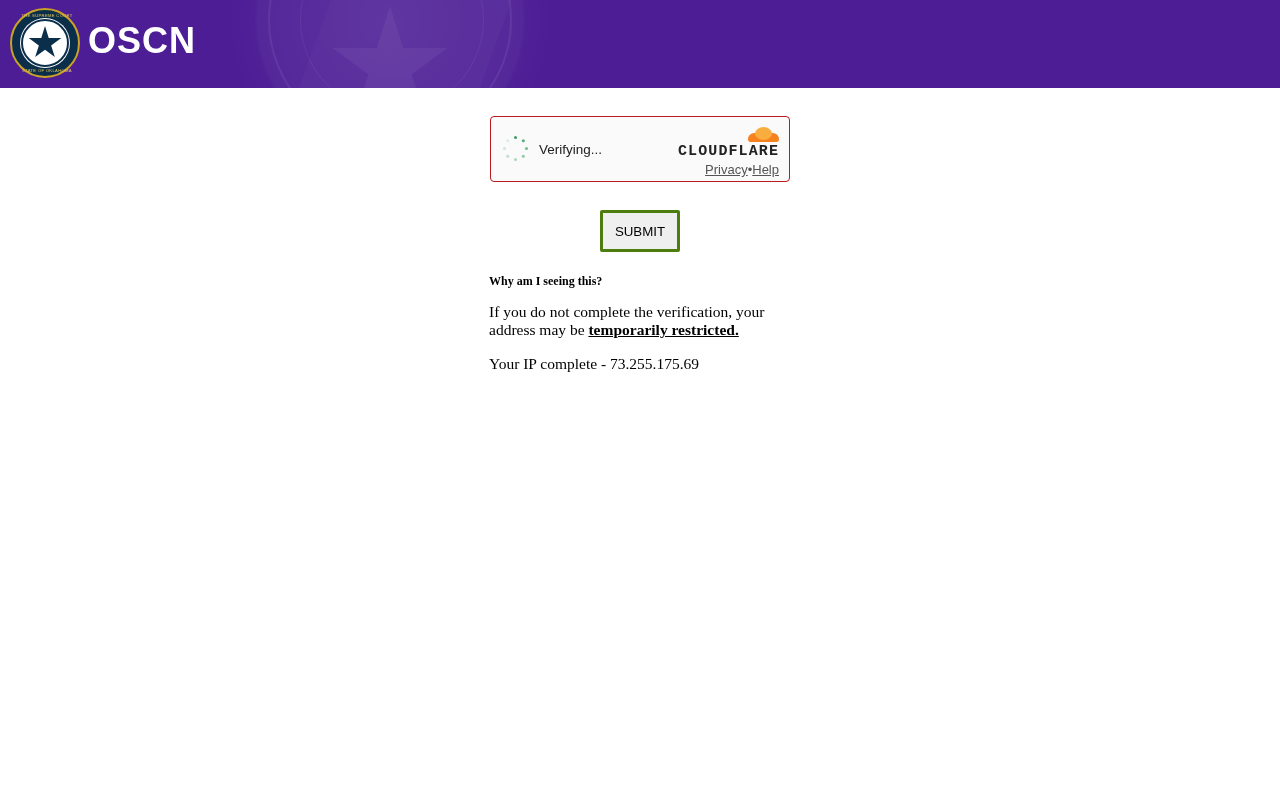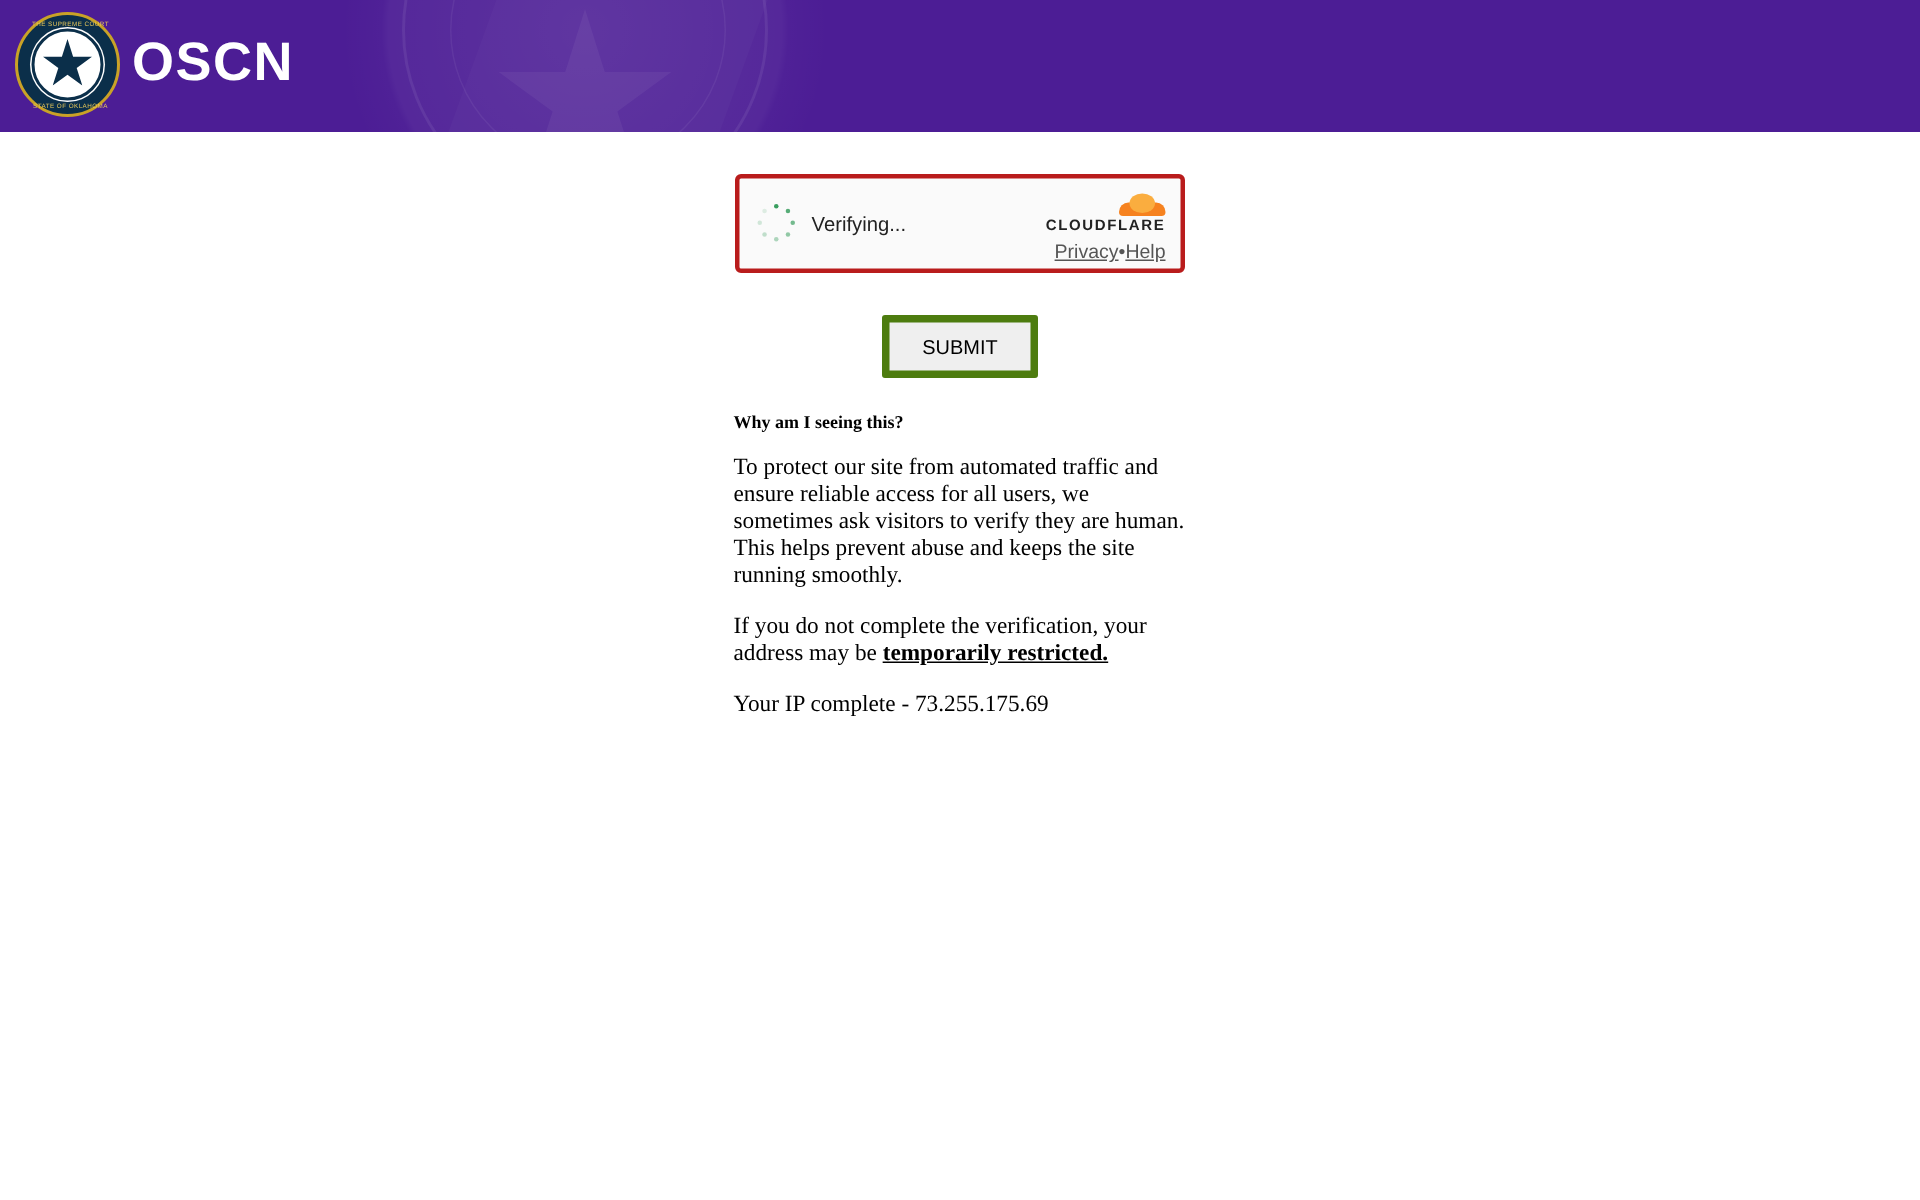--- a/index.html
+++ b/index.html
@@ -135,21 +135,21 @@
     padding-top: 28px;
     display: flex;
     flex-direction: column;
     align-items: center;
   }
 
   .turnstile {
     width: 300px;
     height: 66px;
     background: #fafafa;
-    border: 3px solid #b91c1c;
+    border: 1px solid #b91c1c;
     border-radius: 4px;
     display: flex;
     align-items: center;
     position: relative;
     padding: 0 12px;
     font-family: "Liberation Sans", sans-serif;
   }
   .spinner {
     width: 26px;
     height: 26px;
@@ -197,47 +197,47 @@
     content: "";
     position: absolute;
     left: 10px;
     top: 0px;
     width: 17px;
     height: 13px;
     background: #faad3f;
     border-radius: 50%;
   }
   .cf-word {
-    font-size: 10px;
+    font-size: 15px;
     font-weight: bold;
     letter-spacing: 1.1px;
     color: #222;
-    font-family: Liberation Sans, sans-serif;
+    font-family: Liberation Mono, monospace;
     margin-top: 1px;
   }
   .cf-links {
     position: absolute;
     right: 10px;
     bottom: 4px;
     font-size: 13px;
     color: #555;
     font-family: "Liberation Sans", sans-serif;
   }
   .cf-links a {
     color: #555;
     text-decoration: underline;
   }
   .cf-dot { text-decoration: none; }
 
   .submit-btn {
     margin-top: 28px;
-    width: 104px;
+    width: 80px;
     height: 42px;
     background: #efefef;
-    border: 5px solid #4d7c0f;
+    border: 3px solid #4d7c0f;
     border-radius: 2px;
     font-size: 13.3px;
     color: #000;
     font-family: "Liberation Sans", sans-serif;
     cursor: pointer;
   }
 
   .info {
     width: 302px;
     margin-top: 22px;
@@ -300,18 +300,17 @@
 
     <div class="cf-links">
       <a href="#">Privacy</a><span class="cf-dot">•</span><a href="#">Help</a>
     </div>
   </div>
 
   <button class="submit-btn">SUBMIT</button>
 
   <div class="info">
     <h2>Why am I seeing this?</h2>
-    <p>To protect our site from automated traffic and ensure reliable access for all users, we sometimes ask visitors to verify they are human. This helps prevent abuse and keeps the site running smoothly.</p>
     <p><span>If you do not complete the verification, your address may be </span><strong>temporarily restricted.</strong></p>
     <p>Your IP complete - 73.255.175.69</p>
   </div>
 
 </div>
 
 </body></html>

